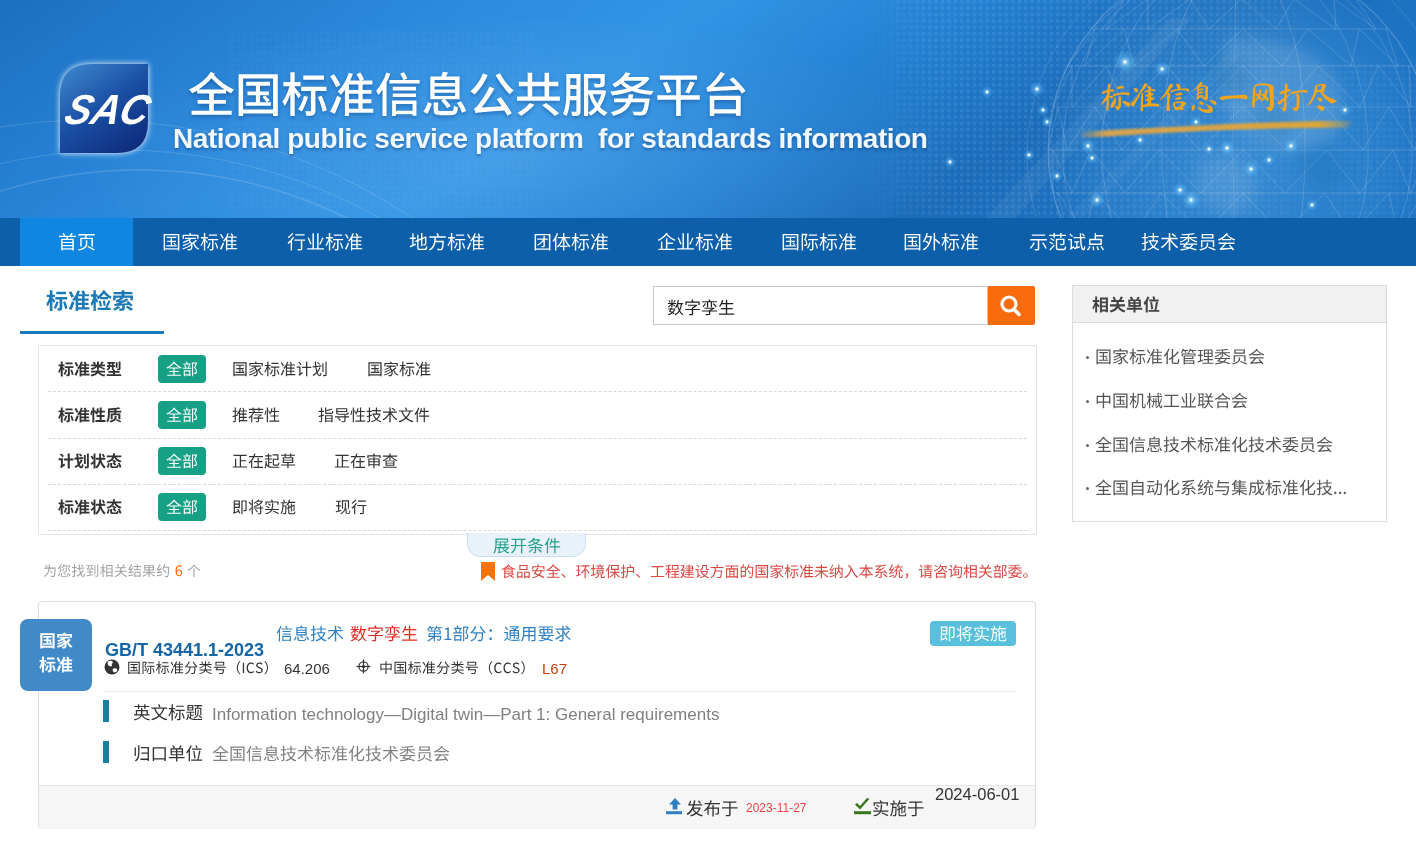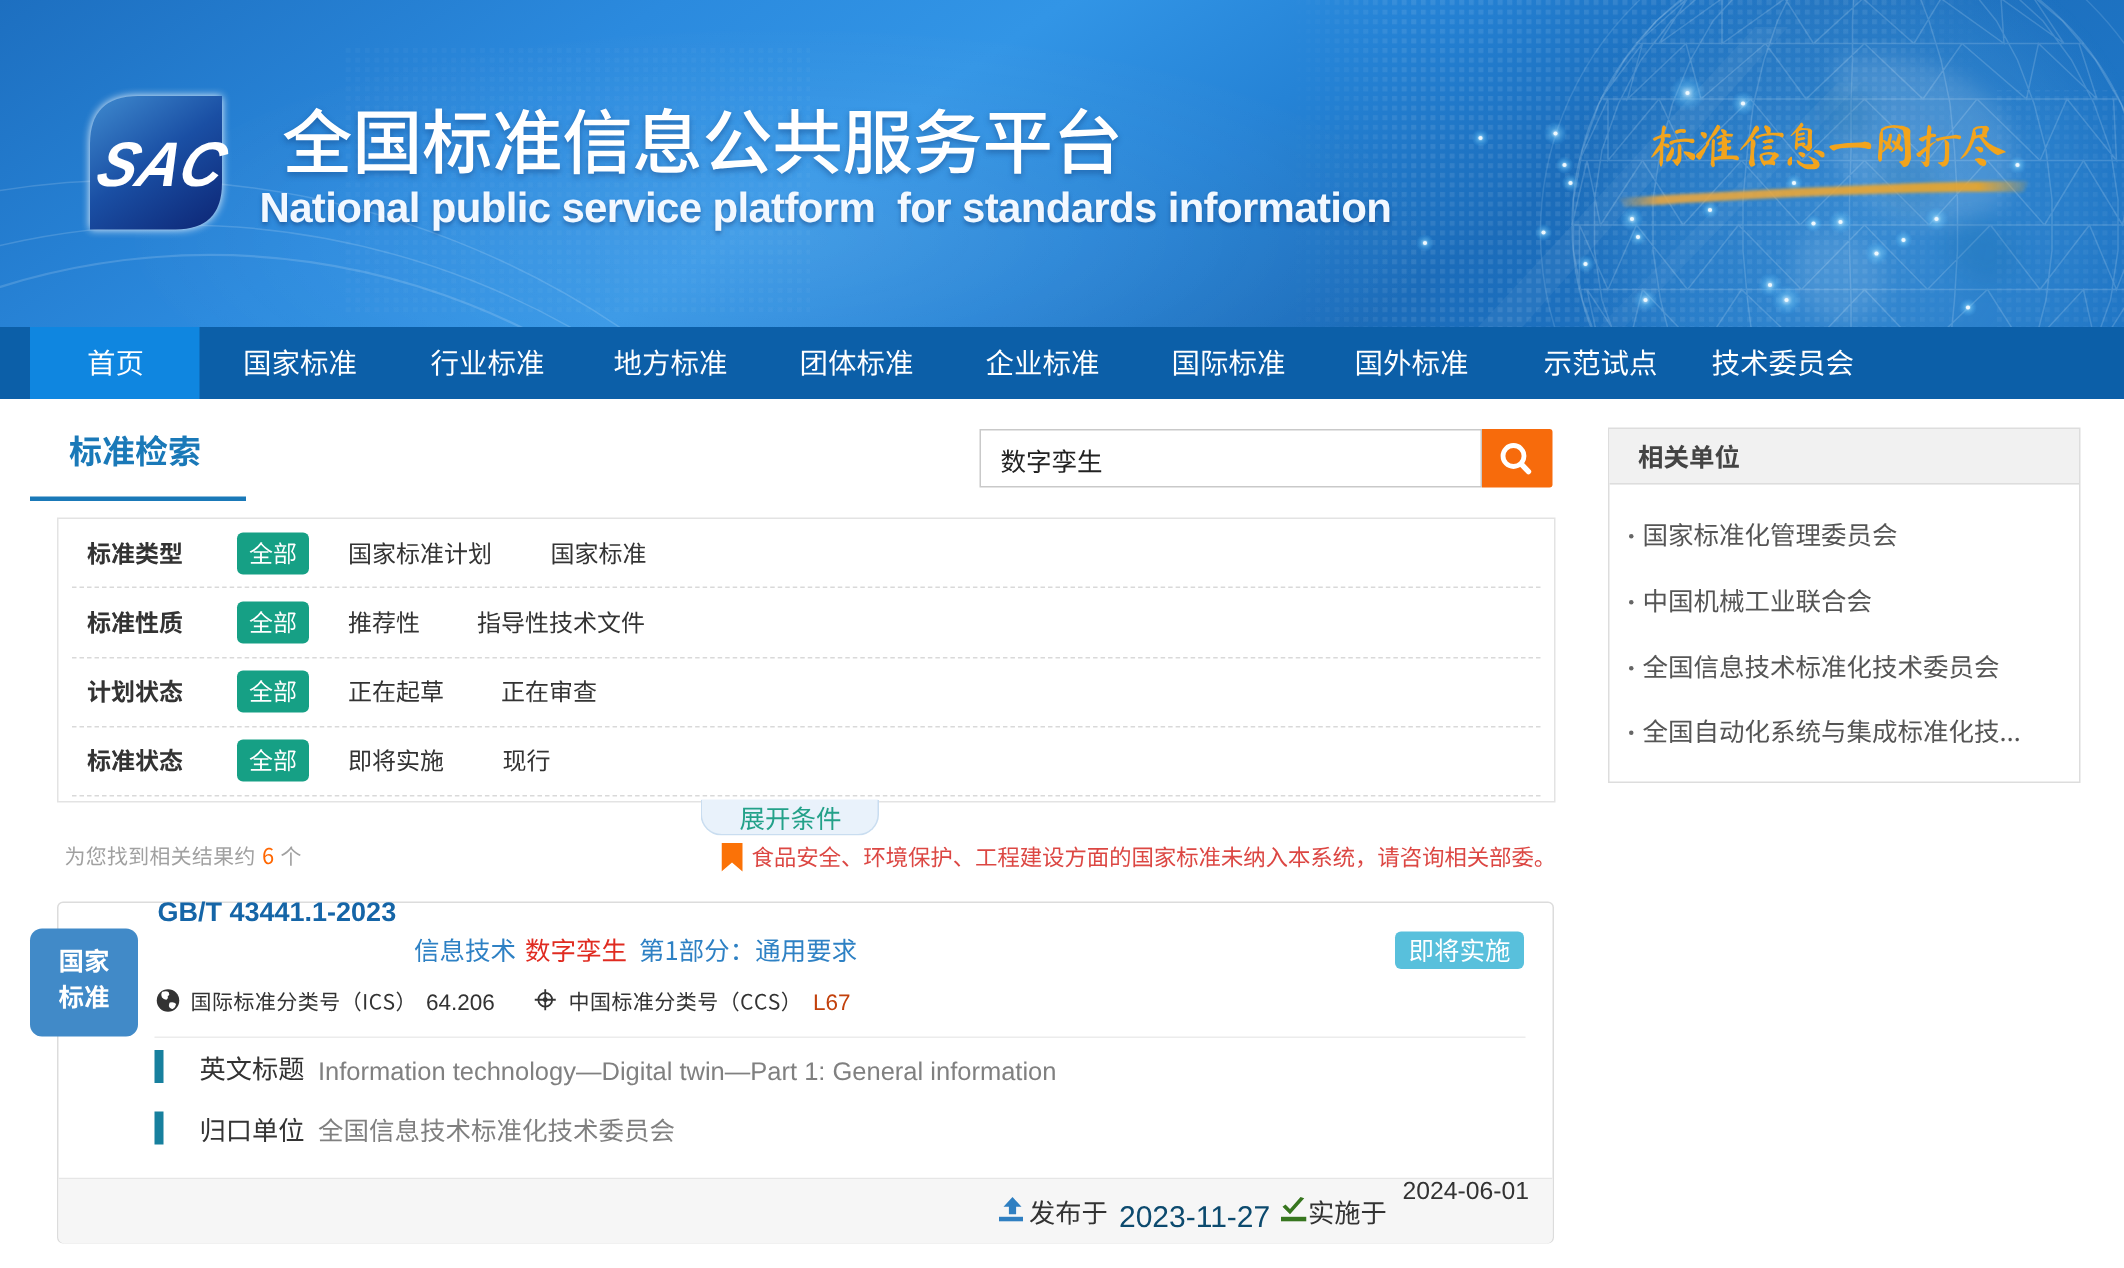--- a/index.html
+++ b/index.html
@@ -675,21 +675,21 @@
       <use href="#b56fd" x="0"></use>
       <use href="#b5bb6" x="1000"></use>
     </g>
   </svg>
 <svg style="position:absolute;left:39px;top:653px;overflow:visible" width="36" height="23">
     <g fill="#ffffff" transform="translate(0,18) scale(0.017,-0.017)">
       <use href="#b6807" x="0"></use>
       <use href="#b51c6" x="1000"></use>
     </g>
   </svg>
-<div class="abs" style="left:105px;top:598px;font-weight:bold;font-size:18px;color:#1565a7">GB/T 43441.1-2023</div>
+<div class="abs" style="left:105px;top:640px;font-weight:bold;font-size:18px;color:#1565a7">GB/T 43441.1-2023</div>
 <svg style="position:absolute;left:276px;top:622px;overflow:visible" width="70" height="23">
     <g fill="#2e81c4" transform="translate(0,18) scale(0.017,-0.017)">
       <use href="#r4fe1" x="0"></use>
       <use href="#r606f" x="1000"></use>
       <use href="#r6280" x="2000"></use>
       <use href="#r672f" x="3000"></use>
     </g>
   </svg>
 <svg style="position:absolute;left:350px;top:622px;overflow:visible" width="70" height="23">
     <g fill="#e02b20" transform="translate(0,18) scale(0.017,-0.017)">
@@ -771,21 +771,21 @@
 <div class="abs" style="left:103px;top:691px;width:914px;height:1px;background:#ececec"></div>
 <div class="abs" style="left:103px;top:700px;width:6px;height:22px;background:#17809e"></div>
 <svg style="position:absolute;left:133px;top:701px;overflow:visible" width="72" height="24">
     <g fill="#333333" transform="translate(0,18) scale(0.0175,-0.0175)">
       <use href="#r82f1" x="0"></use>
       <use href="#r6587" x="1000"></use>
       <use href="#r6807" x="2000"></use>
       <use href="#r9898" x="3000"></use>
     </g>
   </svg>
-<div class="abs" style="left:212px;top:705px;font-size:17px;color:#808080">Information technology—Digital twin—Part 1: General information</div>
+<div class="abs" style="left:212px;top:705px;font-size:17px;color:#808080">Information technology—Digital twin—Part 1: General requirements</div>
 <div class="abs" style="left:103px;top:741px;width:6px;height:22px;background:#17809e"></div>
 <svg style="position:absolute;left:133px;top:742px;overflow:visible" width="72" height="24">
     <g fill="#333333" transform="translate(0,18) scale(0.0175,-0.0175)">
       <use href="#r5f52" x="0"></use>
       <use href="#r53e3" x="1000"></use>
       <use href="#r5355" x="2000"></use>
       <use href="#r4f4d" x="3000"></use>
     </g>
   </svg>
 <svg style="position:absolute;left:212px;top:742px;overflow:visible" width="240" height="23">
@@ -812,21 +812,21 @@
 <path d="M9,0 L15,6.5 H11.4 V11.5 H6.6 V6.5 H3 Z" fill="#2f7fc1"></path>
 <rect x="0" y="13.2" width="18" height="3" fill="#2f7fc1"></rect>
   </svg>
 <svg style="position:absolute;left:686px;top:797px;overflow:visible" width="55" height="24">
     <g fill="#333333" transform="translate(0,18) scale(0.0175,-0.0175)">
       <use href="#r53d1" x="0"></use>
       <use href="#r5e03" x="1000"></use>
       <use href="#r4e8e" x="2000"></use>
     </g>
   </svg>
-<div class="abs" style="left:746px;top:801px;font-size:20px;color:#0c4a6e">2023-11-27</div>
+<div class="abs" style="left:746px;top:801px;font-size:12px;color:#ef4444">2023-11-27</div>
 <svg class="abs" style="left:853px;top:798px" width="18" height="17">
 <path d="M2,6.5 L7,11.5 L16.5,0.8 L14,0 L7,8 L4,5 Z" fill="#37761f"></path>
 <rect x="1" y="13.2" width="17" height="3" fill="#37761f"></rect>
   </svg>
 <svg style="position:absolute;left:872px;top:797px;overflow:visible" width="55" height="24">
     <g fill="#333333" transform="translate(0,18) scale(0.0175,-0.0175)">
       <use href="#r5b9e" x="0"></use>
       <use href="#r65bd" x="1000"></use>
       <use href="#r4e8e" x="2000"></use>
     </g>

